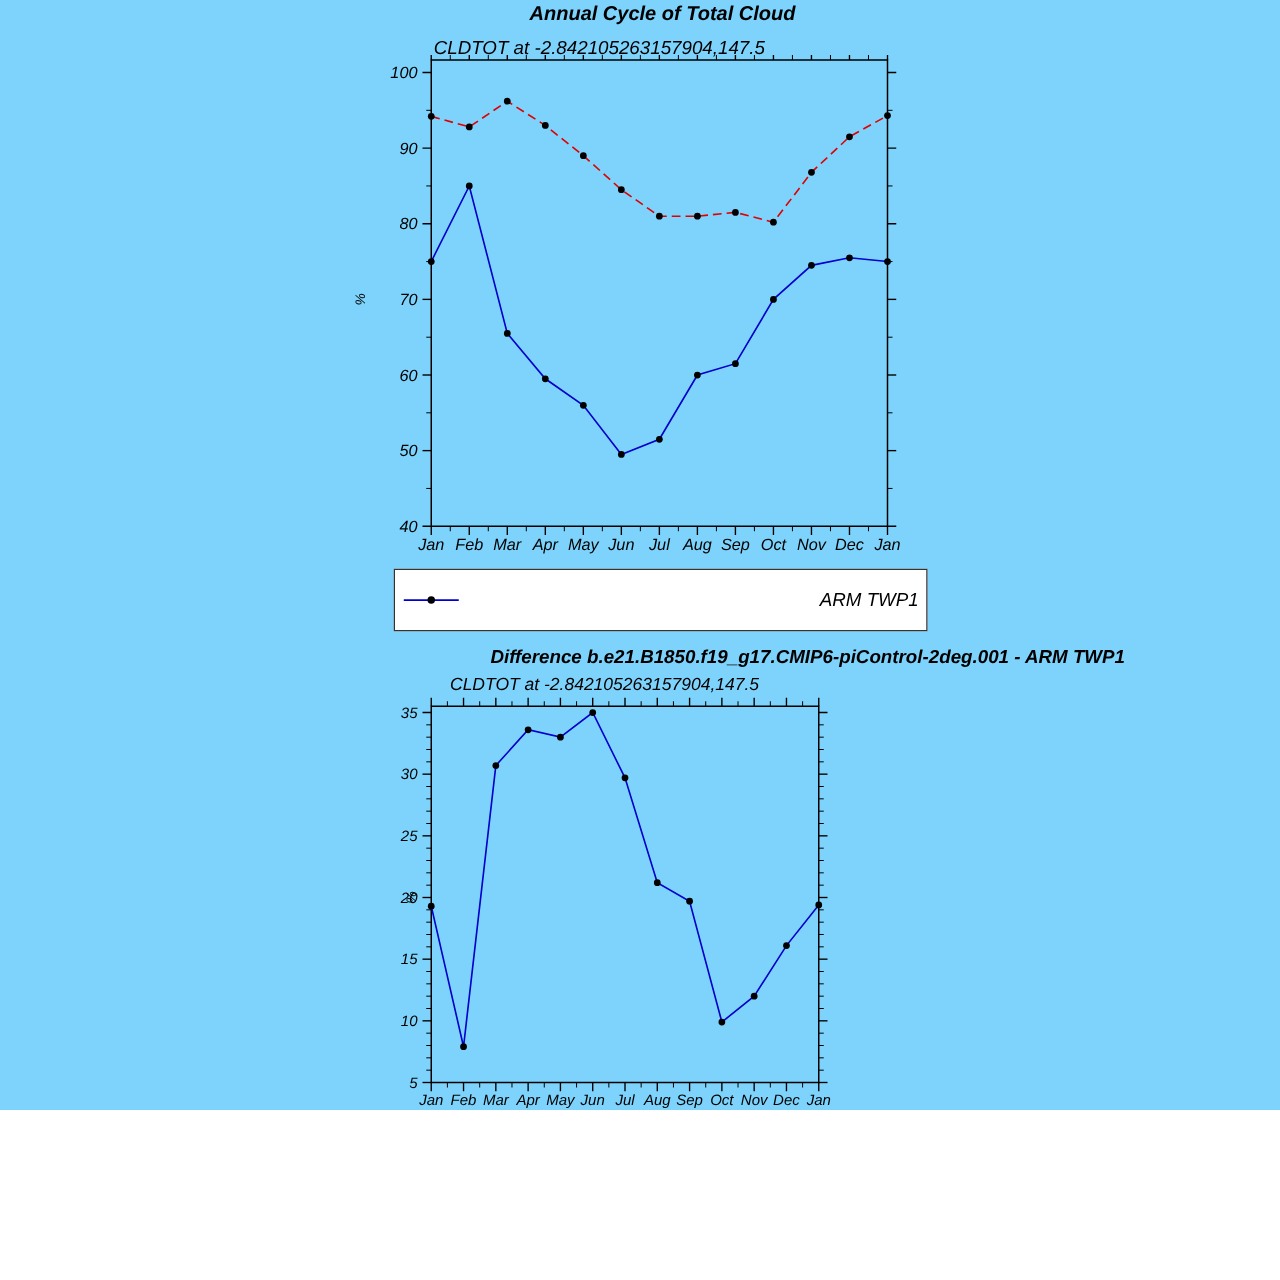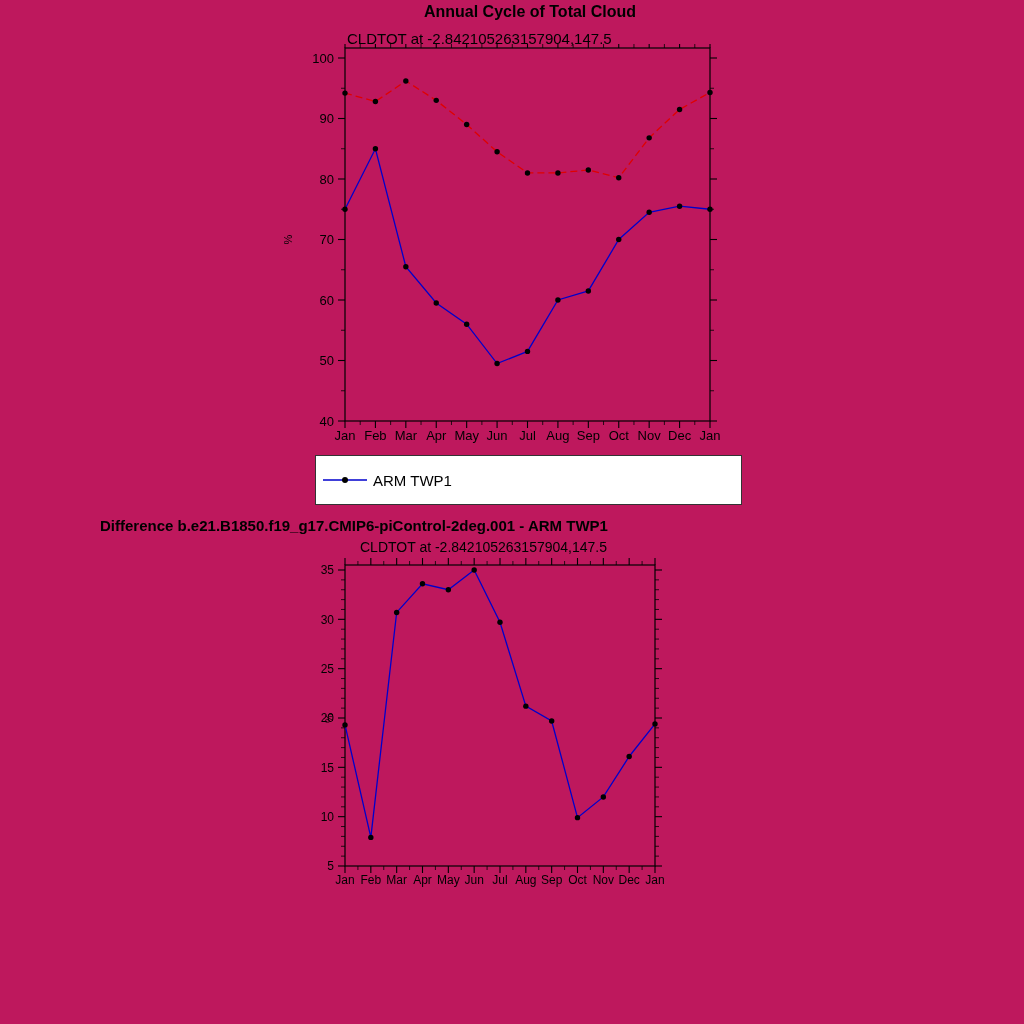--- a/index.html
+++ b/index.html
@@ -1,28 +1,28 @@
 <!DOCTYPE html>
 <html><head>
 <meta charset="utf-8">
 <style>
   html,body{margin:0;padding:0;background:#ffffff;}
-  .page{position:relative;width:1024px;height:1024px;background:#be185d;
-        font-family:"Liberation Sans",sans-serif;color:#000;overflow:hidden;}
+  .page{position:relative;width:1024px;height:888px;background:#7dd3fc;
+        font-family:"Liberation Sans",sans-serif;color:#000;overflow:hidden;font-style:italic;}
   .abs{position:absolute;}
   .title-main{left:290px;top:3px;width:480px;text-align:center;
               font-size:16px;font-weight:bold;margin:0;}
   .subtitle-top{left:347px;top:30px;font-size:15px;}
   .plot-svg-top{left:280px;top:44px;}
   .legend-box{left:315px;top:455px;width:427px;height:50px;border:1px solid #333;
               box-sizing:border-box;display:flex;flex-direction:column;
               justify-content:space-evenly;padding:2px 6px;background:#fff;}
-  .legend-row{display:flex;align-items:center;gap:5px;font-size:15px;line-height:1;}
+  .legend-row{display:flex;align-items:center;gap:5px;font-size:15px;line-height:1;justify-content:space-between;}
   .legend-sample{flex:0 0 auto;}
-  .title-diff{left:100px;top:517px;width:800px;text-align:left;
+  .title-diff{left:100px;top:517px;width:800px;text-align:right;
               font-size:15px;font-weight:bold;margin:0;}
   .subtitle-bottom{left:360px;top:539px;font-size:14px;}
   .plot-svg-bottom{left:280px;top:558px;}
   svg text{font-family:"Liberation Sans",sans-serif;fill:#000;}
 </style>
 </head>
 <body>
 
 <div class="page">
 

